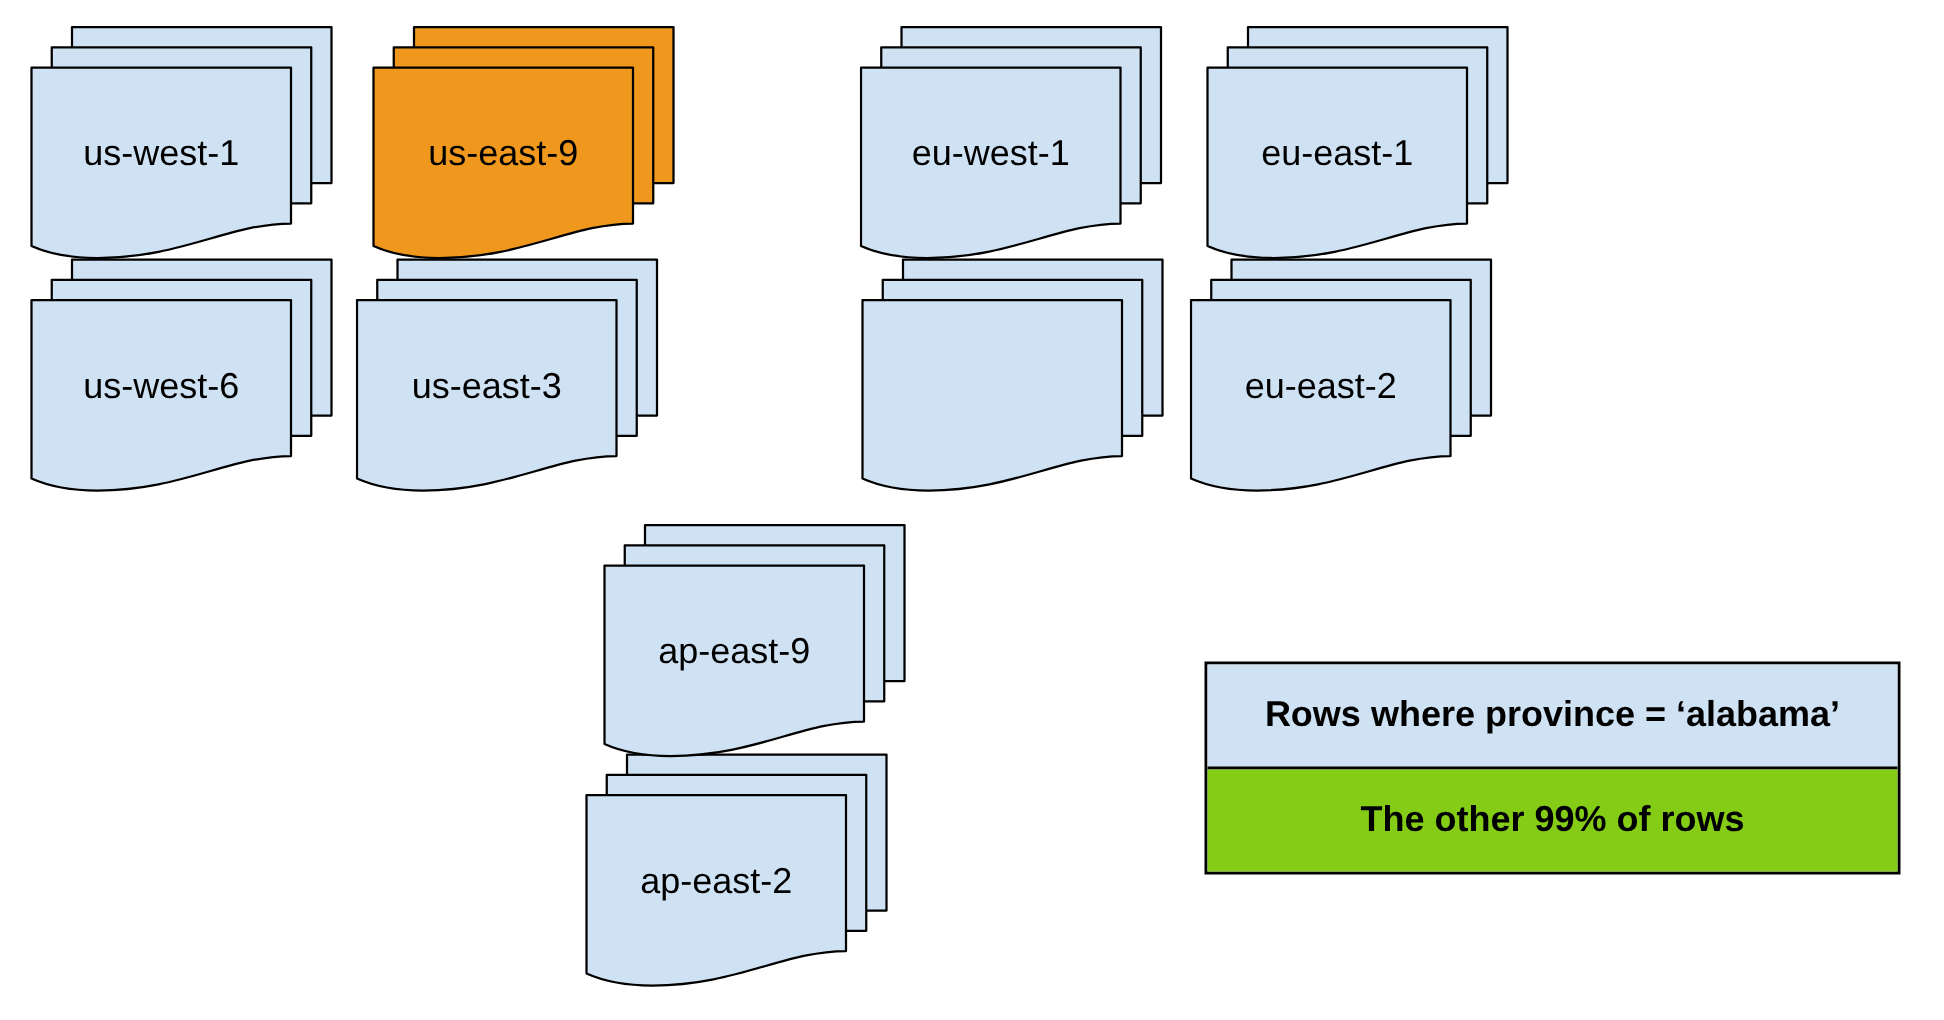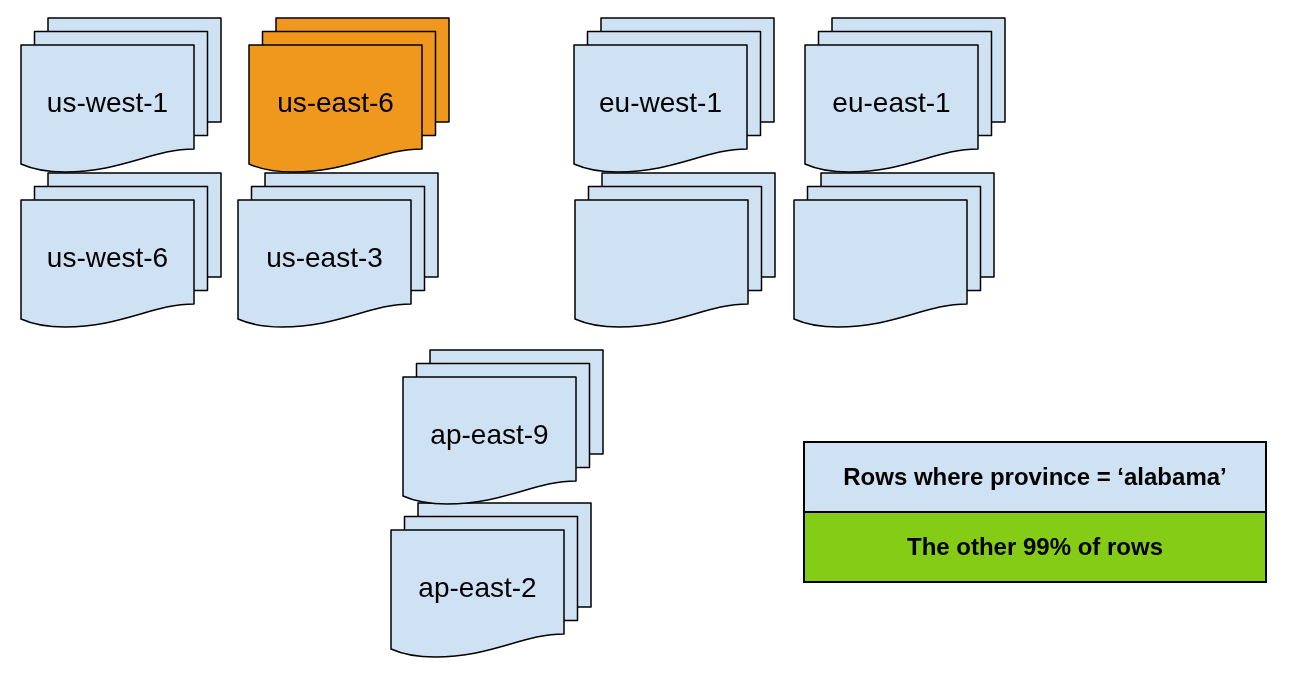--- a/index.html
+++ b/index.html
@@ -30,21 +30,21 @@
   }
   .stack-label {
     position: absolute;
     left: 1px;
     top: 34px;
     width: 173px;
     height: 104px;
     display: flex;
     align-items: center;
     justify-content: center;
-    font-size: 28px;
+    font-size: 24px;
     color: #000000;
     pointer-events: none;
     white-space: nowrap;
   }
   .legend {
     position: absolute;
     left: 803px;
     top: 441px;
     width: 464px;
     height: 142px;
@@ -81,21 +81,21 @@
     </svg>
     <div class="stack-label">us-west-1</div>
   </div>
 
   <div class="stack front-layer" style="left:248px;top:17px">
     <svg class="stack-svg" viewBox="0 0 203 160" width="203" height="160">
       <rect class="sheet" x="28" y="1" width="173" height="104" fill="#f0981e"></rect>
       <rect class="sheet" x="14.5" y="14.5" width="173" height="104" fill="#f0981e"></rect>
       <path class="sheet" d="M1 28 L174 28 L174 132 C133 132 101 155 45 155 C27 155 11 151.5 1 147 Z" fill="#f0981e"></path>
     </svg>
-    <div class="stack-label">us-east-6</div>
+    <div class="stack-label">us-east-9</div>
   </div>
 
   <div class="stack front-layer" style="left:573px;top:17px">
     <svg class="stack-svg" viewBox="0 0 203 160" width="203" height="160">
       <rect class="sheet" x="28" y="1" width="173" height="104" fill="#cfe2f3"></rect>
       <rect class="sheet" x="14.5" y="14.5" width="173" height="104" fill="#cfe2f3"></rect>
       <path class="sheet" d="M1 28 L174 28 L174 132 C133 132 101 155 45 155 C27 155 11 151.5 1 147 Z" fill="#cfe2f3"></path>
     </svg>
     <div class="stack-label">eu-west-1</div>
   </div>
@@ -134,20 +134,21 @@
       <path class="sheet" d="M1 28 L174 28 L174 132 C133 132 101 155 45 155 C27 155 11 151.5 1 147 Z" fill="#cfe2f3"></path>
     </svg>
   </div>
 
   <div class="stack back-layer" style="left:793px;top:172px">
     <svg class="stack-svg" viewBox="0 0 203 160" width="203" height="160">
       <rect class="sheet" x="28" y="1" width="173" height="104" fill="#cfe2f3"></rect>
       <rect class="sheet" x="14.5" y="14.5" width="173" height="104" fill="#cfe2f3"></rect>
       <path class="sheet" d="M1 28 L174 28 L174 132 C133 132 101 155 45 155 C27 155 11 151.5 1 147 Z" fill="#cfe2f3"></path>
     </svg>
+    <div class="stack-label">eu-east-2</div>
   </div>
 
   <div class="stack front-layer" style="left:402px;top:349px">
     <svg class="stack-svg" viewBox="0 0 203 160" width="203" height="160">
       <rect class="sheet" x="28" y="1" width="173" height="104" fill="#cfe2f3"></rect>
       <rect class="sheet" x="14.5" y="14.5" width="173" height="104" fill="#cfe2f3"></rect>
       <path class="sheet" d="M1 28 L174 28 L174 132 C133 132 101 155 45 155 C27 155 11 151.5 1 147 Z" fill="#cfe2f3"></path>
     </svg>
     <div class="stack-label">ap-east-9</div>
   </div>

